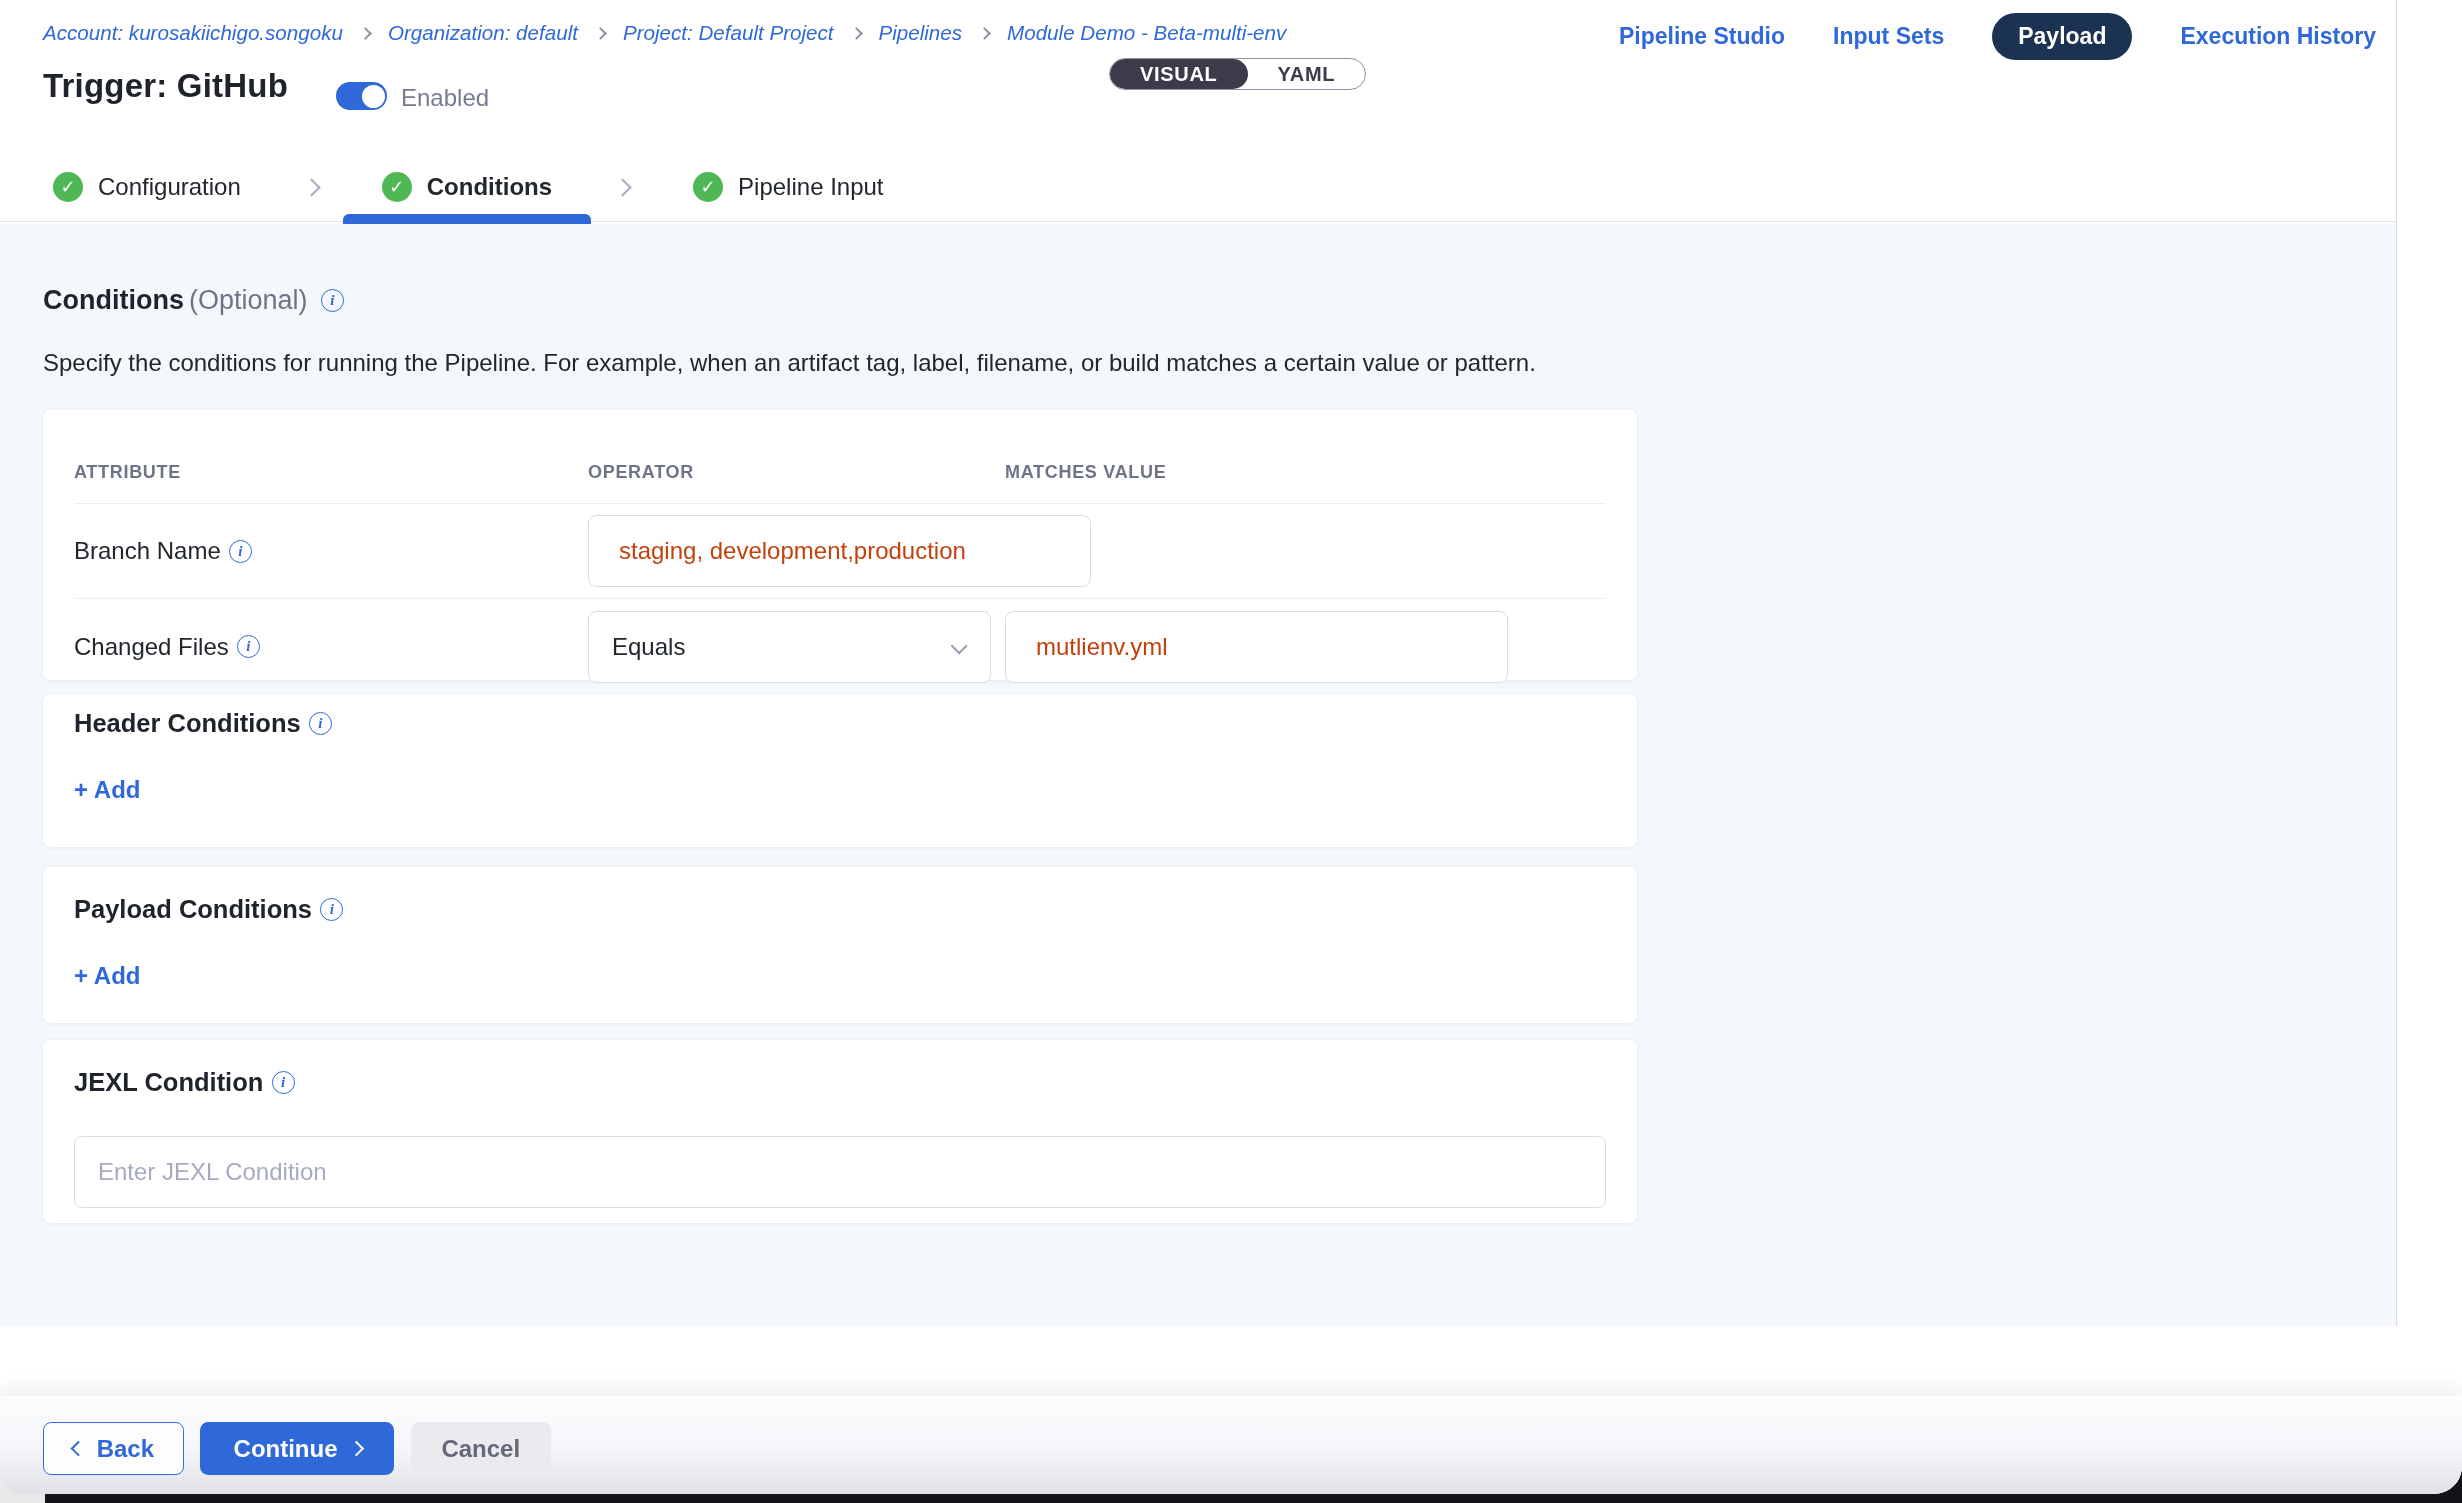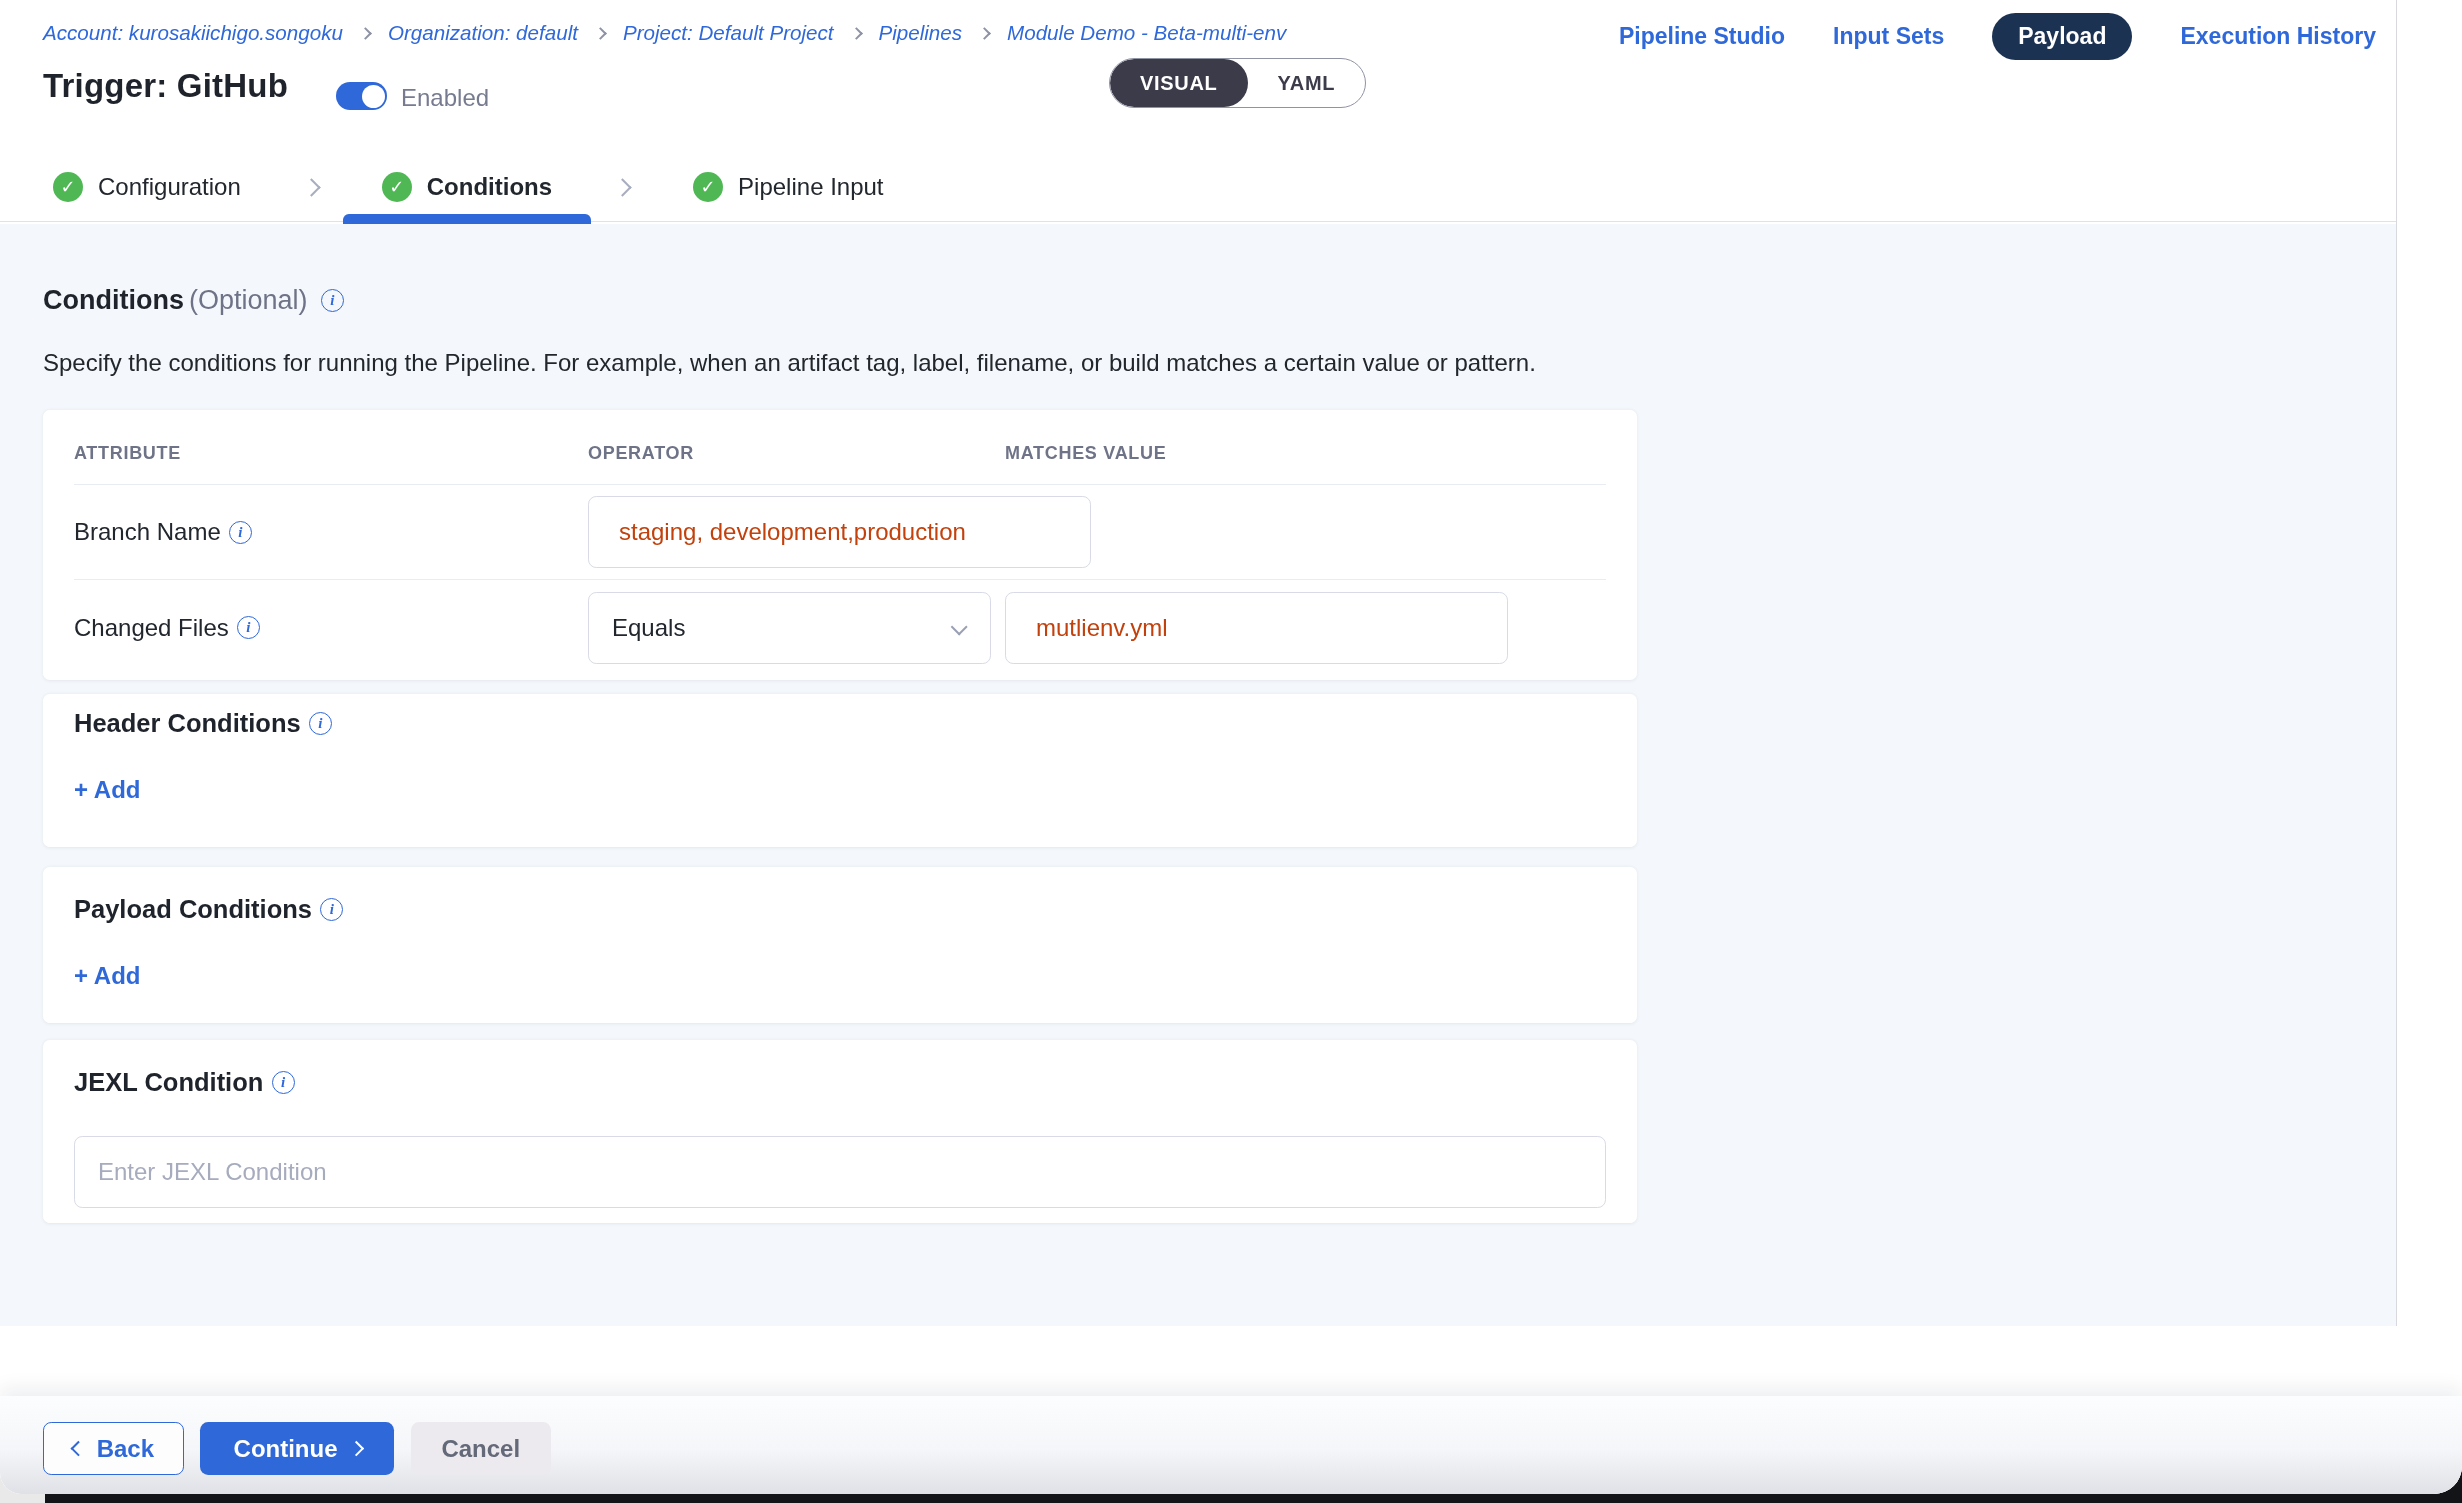--- a/index.html
+++ b/index.html
@@ -27,21 +27,21 @@
   .top-nav { position:absolute; top:13px; right:86px; display:flex; align-items:center; gap:48px; }
   .nav-link { font-size:23px; font-weight:700; color:#2f68d9; cursor:pointer; }
   .nav-pill { background:#1b3253; color:#fff; padding:10px 26px; border-radius:822px; }
 
   .page-title { position:absolute; top:67px; left:43px; font-size:33px; font-weight:700; color:#1f232b; letter-spacing:0.2px; }
 
   .toggle { position:absolute; top:82px; left:336px; width:51px; height:28px; border-radius:14px; background:#2f68d9; cursor:pointer; }
   .toggle .knob { position:absolute; top:2.5px; right:2.5px; width:23px; height:23px; border-radius:50%; background:#fff; }
   .toggle-label { position:absolute; top:84px; left:401px; font-size:24px; color:#767b90; }
 
-  .segmented { position:absolute; top:58px; left:1109px; display:inline-flex; height:50px; border:1.6px solid #8f93a3; border-radius:822px; background:#fff; overflow:hidden; }
+  .segmented { position:absolute; top:58px; left:1109px; display:inline-flex; height:32px; border:1.6px solid #8f93a3; border-radius:822px; background:#fff; overflow:hidden; }
   .seg { display:flex; align-items:center; padding:0 30px; font-size:20px; font-weight:700; letter-spacing:0.7px; color:#3c3b4a; cursor:pointer; }
   .seg.active { background:#3c3b4a; color:#fff; border-radius:822px; }
 
   
   .tabbar { position:absolute; top:153px; left:0; right:66px; height:69px; border-bottom:1.6px solid #dfe2ea; display:flex; align-items:center; padding-left:53px; background:#fff; }
   .tab { position:relative; height:100%; display:flex; align-items:center; gap:15px; cursor:pointer; }
   .tab-label { font-size:24px; color:#22272e; }
   .tab.active .tab-label { font-weight:700; }
   .tab-underline { position:absolute; bottom:-3.3px; left:-39px; right:-39px; height:10px; background:#2f68d9; border-radius:5.8px 5.8px 0 0; }
   .check-circle { width:30px; height:30px; border-radius:50%; background:#4fb855; color:#fff; display:flex; align-items:center; justify-content:center; font-size:18px; font-weight:700; }
@@ -55,21 +55,21 @@
   .section-desc { position:absolute; top:125px; left:43px; font-size:24px; color:#22272e; }
 
   .info-icon { display:inline-flex; align-items:center; justify-content:center; width:23px; height:23px; border:1.6px solid #2f68d9; border-radius:50%; color:#2f68d9; font-size:15px; font-weight:700; margin-left:8.2px; cursor:pointer; font-style:italic; font-family:"Liberation Serif","DejaVu Serif",serif; }
 
   .card { position:absolute; left:43px; width:1594px; background:#fff; border-radius:6.6px; box-shadow:0 0.8px 3.3px rgba(25,36,58,0.08); }
   .card1 { top:186px; height:270px; padding:0 31px; }
   .card2 { top:470px; height:153px; padding:15px 31px; }
   .card3 { top:643px; height:156px; padding:28px 31px; }
   .card4 { top:816px; height:183px; padding:28px 31px; }
 
-  .t-head { display:grid; grid-template-columns:514px 417px 1fr; align-items:end; padding-top:33px; padding-bottom:20px; border-bottom:1.6px solid #e9ecf3; }
+  .t-head { display:grid; grid-template-columns:514px 417px 1fr; align-items:end; padding-top:52px; padding-bottom:20px; border-bottom:1.6px solid #e9ecf3; }
   .col-h { font-size:18px; font-weight:700; letter-spacing:0.7px; color:#6f7387; }
   .t-row { display:grid; grid-template-columns:514px 417px 1fr; align-items:center; height:95px; }
   .t-row.first { border-bottom:1.6px solid #e9ecf3; }
   .attr-cell { display:flex; align-items:center; font-size:24px; color:#22272e; }
 
   .select-box { position:relative; width:403px; height:72px; border:1.6px solid #d8dbe7; border-radius:8.2px; background:#fff; display:flex; align-items:center; padding:0 23px; font-size:24px; color:#22272e; cursor:pointer; }
   .select-chevron { position:absolute; right:25px; top:28px; width:12.3px; height:12.3px; border-right:2.5px solid #9aa0b4; border-bottom:2.5px solid #9aa0b4; transform:rotate(45deg); }
   .text-input { width:503px; height:72px; border:1.6px solid #d8dbe7; border-radius:8.2px; background:#fff; padding:0 30px; font-size:24px; color:#c2410c; font-family:"Liberation Sans","DejaVu Sans",sans-serif; outline:none; }
 
   .card-title-row { display:flex; align-items:center; }

